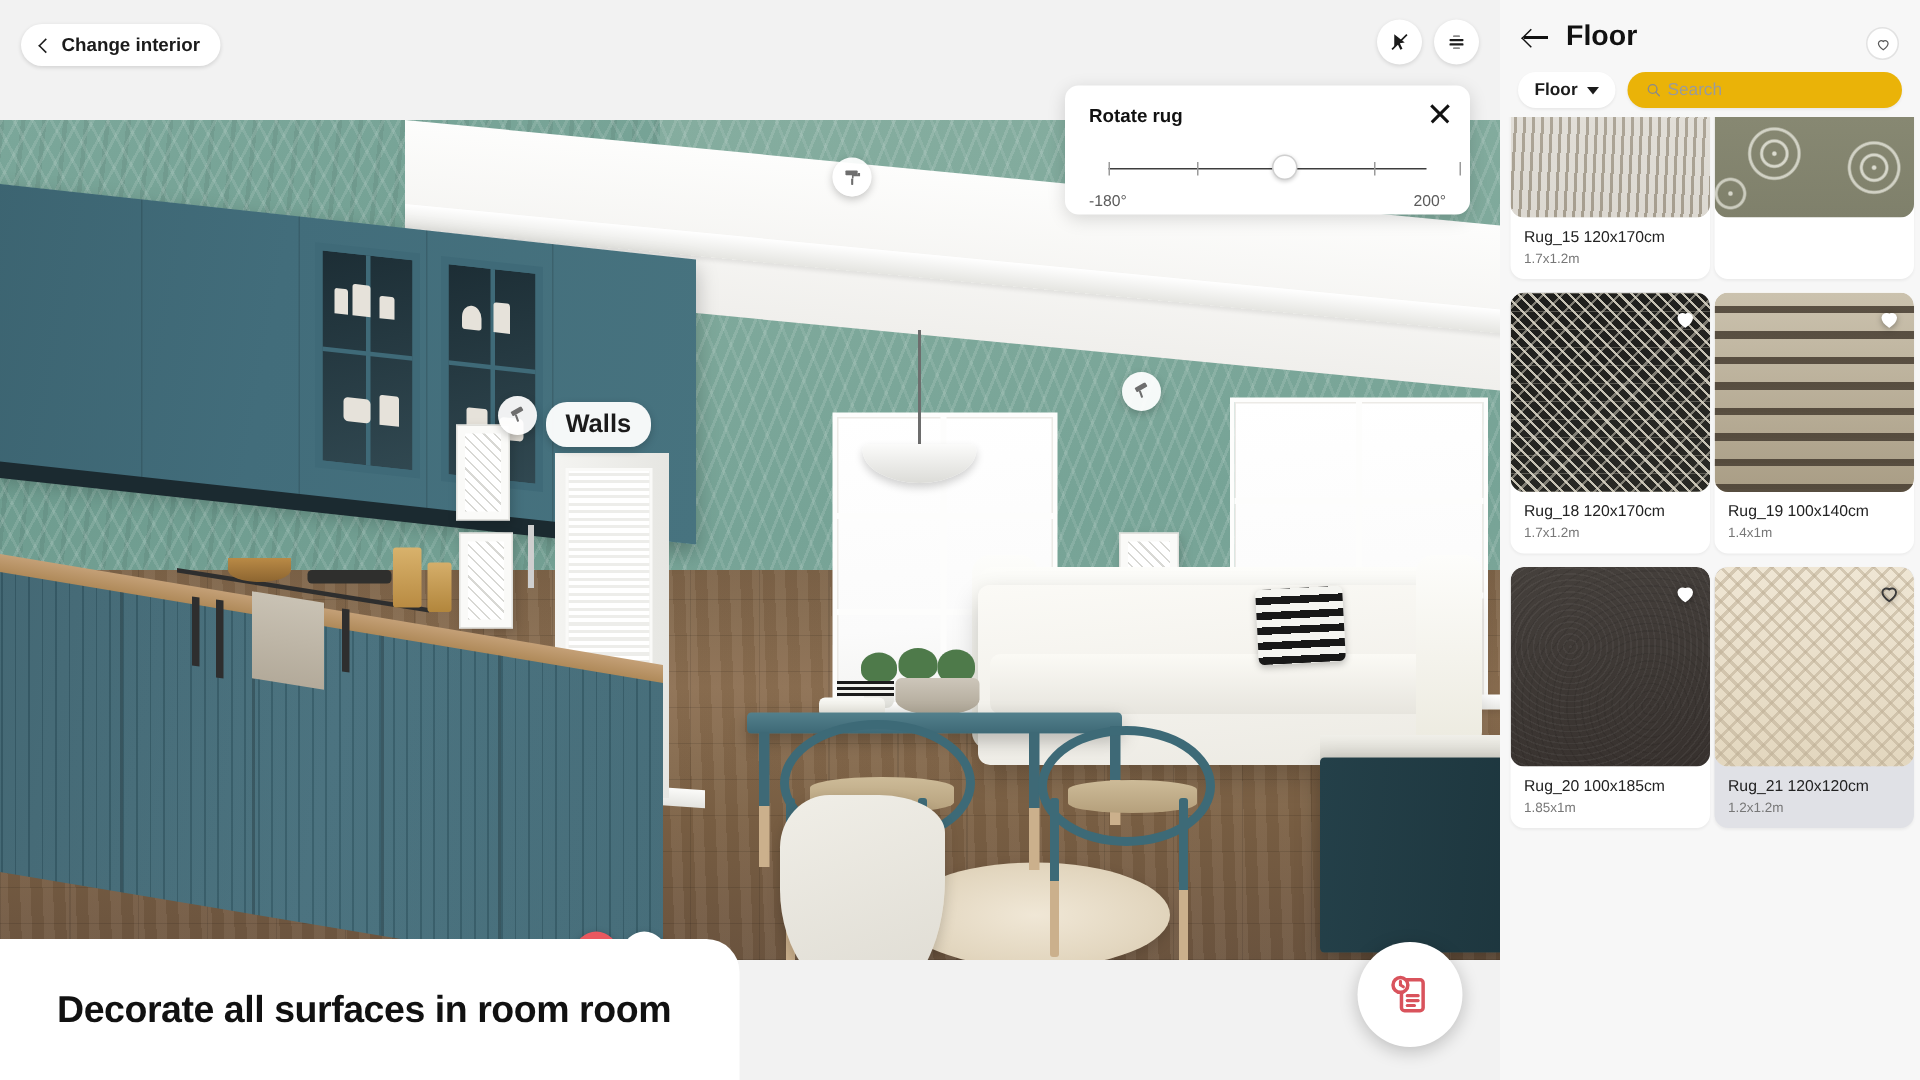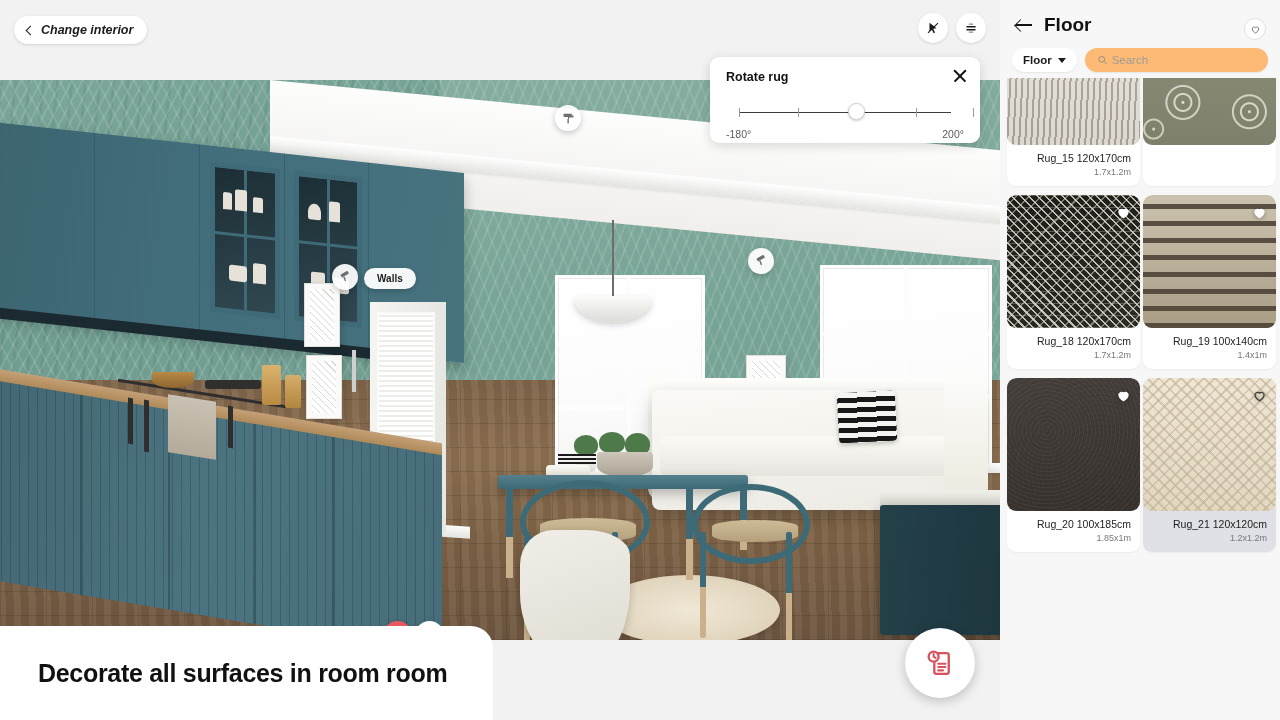--- a/index.html
+++ b/index.html
@@ -26,21 +26,21 @@
   }
   .pill-btn {
     position: absolute;
     display: flex; align-items: center; gap: 7px;
     background: #fff; border-radius: 20px;
     padding: 7px 14px 7px 11px;
     box-shadow: 0 1px 3px rgba(0,0,0,.14);
     font-size: 12.5px; font-weight: bold; color: #1b1b1b;
     cursor: pointer; white-space: nowrap;
   }
-  #change-interior { left: 14px; top: 16px; font-style: italic; }
+  #change-interior { left: 14px; top: 16px; }
   .chev-left {
     width: 7px; height: 7px; border-left: 1.6px solid #1b1b1b;
     border-bottom: 1.6px solid #1b1b1b; transform: rotate(45deg);
     margin-left: 2px;
   }
   .round-btn {
     position: absolute; width: 30px; height: 30px; border-radius: 50%;
     background: #fff; box-shadow: 0 1px 3px rgba(0,0,0,.13);
     display: flex; align-items: center; justify-content: center; cursor: pointer;
   }
@@ -289,21 +289,21 @@
   
   .pin {
     position:absolute; width: 26px; height: 26px; border-radius:50%;
     background: rgba(255,255,255,.93);
     box-shadow: 0 2px 6px rgba(0,0,0,.22);
     display:flex; align-items:center; justify-content:center; cursor:pointer; z-index:30;
   }
   .pin-label {
     position:absolute; background: rgba(255,255,255,.95);
     border-radius: 14px; padding: 5px 13px;
-    font-size: 10px; font-weight: bold; color:#1b1b1b;
+    font-size: 17px; font-weight: bold; color:#1b1b1b;
     box-shadow: 0 2px 6px rgba(0,0,0,.2); cursor:pointer; z-index:30;
   }
   
   .fab {
     position:absolute; border-radius:50%;
     display:flex; align-items:center; justify-content:center;
     cursor:pointer; z-index:35;
   }
   #fab-rug { left: 383px; top: 541px; width: 29px; height: 29px;
     background:#e9585f; box-shadow: 0 2px 6px rgba(0,0,0,.3); }
@@ -360,33 +360,32 @@
     background:#fff; border-radius: 15px; padding: 6px 11px;
     font-size: 11.5px; font-weight:bold; color:#1b1b1b; cursor:pointer;
     box-shadow: 0 1px 2px rgba(0,0,0,.07);
   }
   .caret-down {
     width:0; height:0; border-left:4px solid transparent; border-right:4px solid transparent;
     border-top:5px solid #1b1b1b;
   }
   #search-box {
     flex:1; display:flex; align-items:center; gap:4px;
-    background:#fdba74; border-radius: 15px; padding: 6px 12px;
+    background:#eab308; border-radius: 15px; padding: 6px 12px;
     box-shadow: 0 1px 2px rgba(0,0,0,.07); cursor:text;
   }
   #search-input {
     border:none; outline:none; background:transparent; font-size: 11.5px;
     color:#333; width:100%; font-family:"Liberation Sans", sans-serif;
   }
   #search-input::placeholder { color:#9b9b9b; }
 
   #cat-list {
     position:absolute; left:0; top: 78px; width: 280px; height: 642px;
     overflow:hidden;
-    text-align:right;
   }
   #cat-grid {
     display:grid; grid-template-columns: 133px 133px; gap: 9px 3px;
     padding: 0 7px; margin-top: -66px;
   }
   .rug-card {
     background:#fff; border-radius: 9px; overflow:hidden; cursor:pointer;
     box-shadow: 0 1px 2px rgba(0,0,0,.05);
   }
   .rug-card.selected { background:#e0e1e6; }

